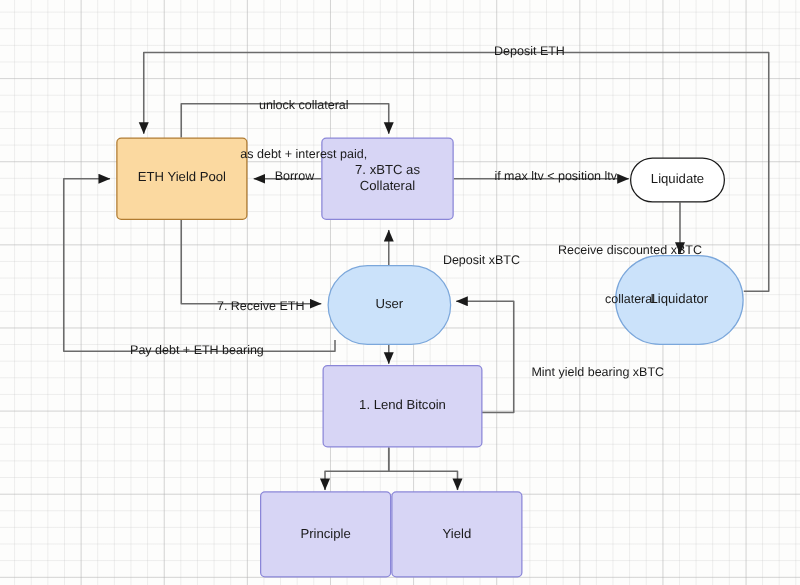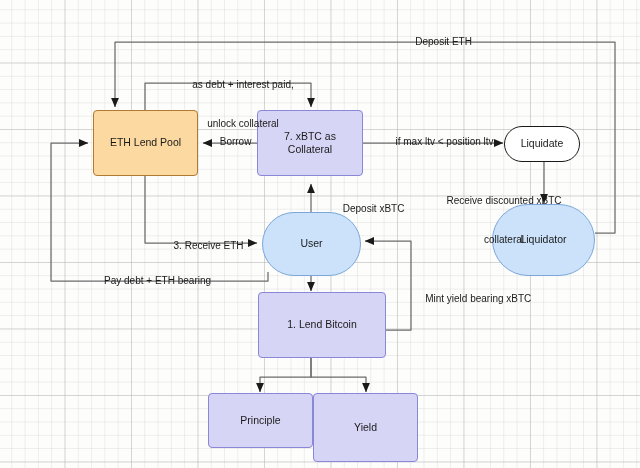--- a/index.html
+++ b/index.html
@@ -88,21 +88,21 @@
       <path d="M364,330 L411,330 L411,241 L365,241" marker-end="url(#arwd)"></path>
 
       <path d="M311,276 L311,291" marker-end="url(#arwd)"></path>
 
       <path d="M311,358 L311,377 L260,377 L260,392" marker-end="url(#arwd)"></path>
       <path d="M311,358 L311,377 L366,377 L366,392" marker-end="url(#arwd)"></path>
     </g>
   </svg>
 
   <div class="node n-orange sq" style="left:93px;top:110px;width:105px;height:66px;">
-    <span>ETH Lend Pool</span>
+    <span>ETH Yield Pool</span>
   </div>
 
   <div class="node n-purple sq" style="left:257px;top:110px;width:106px;height:66px;">
     <span>
       <span style="display:block">7. xBTC as</span>
       <span style="display:block">Collateral</span>
     </span>
   </div>
 
   <div class="node n-white pill" style="left:504px;top:126px;width:76px;height:36px;">
@@ -114,56 +114,56 @@
   </div>
 
   <div class="node n-blue pill" style="left:262px;top:212px;width:99px;height:64px;">
     <span>User</span>
   </div>
 
   <div class="node n-purple sq" style="left:258px;top:292px;width:128px;height:66px;">
     <span>1. Lend Bitcoin</span>
   </div>
 
-  <div class="node n-purple sq" style="left:208px;top:393px;width:105px;height:55px;">
+  <div class="node n-purple sq" style="left:208px;top:393px;width:105px;height:69px;">
     <span>Principle</span>
   </div>
 
   <div class="node n-purple sq" style="left:313px;top:393px;width:105px;height:69px;">
     <span>Yield</span>
   </div>
 
-  <div class="edge-label" style="left:378px;top:22px;width:120px;">
+  <div class="edge-label" style="left:358px;top:22px;width:120px;">
     <span>Deposit ETH</span>
   </div>
 
   <div class="edge-label" style="left:153px;top:52px;width:180px;">
+    <span style="display:block">unlock collateral</span>
     <span style="display:block">as debt + interest paid,</span>
-    <span style="display:block">unlock collateral</span>
   </div>
 
   <div class="edge-label" style="left:196px;top:122px;width:68px;">
     <span>Borrow</span>
   </div>
 
   <div class="edge-label" style="left:374px;top:122px;width:130px;">
     <span>if max ltv &lt; position ltv</span>
   </div>
 
   <div class="edge-label" style="left:414px;top:168px;width:180px;">
     <span style="display:block">Receive discounted xBTC</span>
     <span style="display:block">collateral</span>
   </div>
 
-  <div class="edge-label" style="left:320px;top:189px;width:96px;text-align:center;">
+  <div class="edge-label" style="left:320px;top:189px;width:96px;text-align:right;">
     <span>Deposit xBTC</span>
   </div>
 
   <div class="edge-label" style="left:148px;top:226px;width:110px;">
-    <span>3. Receive ETH</span>
+    <span>7. Receive ETH</span>
   </div>
 
   <div class="edge-label" style="left:72px;top:261px;width:160px;">
     <span>Pay debt + ETH bearing</span>
   </div>
 
   <div class="edge-label" style="left:414px;top:279px;width:160px;text-align:left;">
     <span>Mint yield bearing xBTC</span>
   </div>
 

